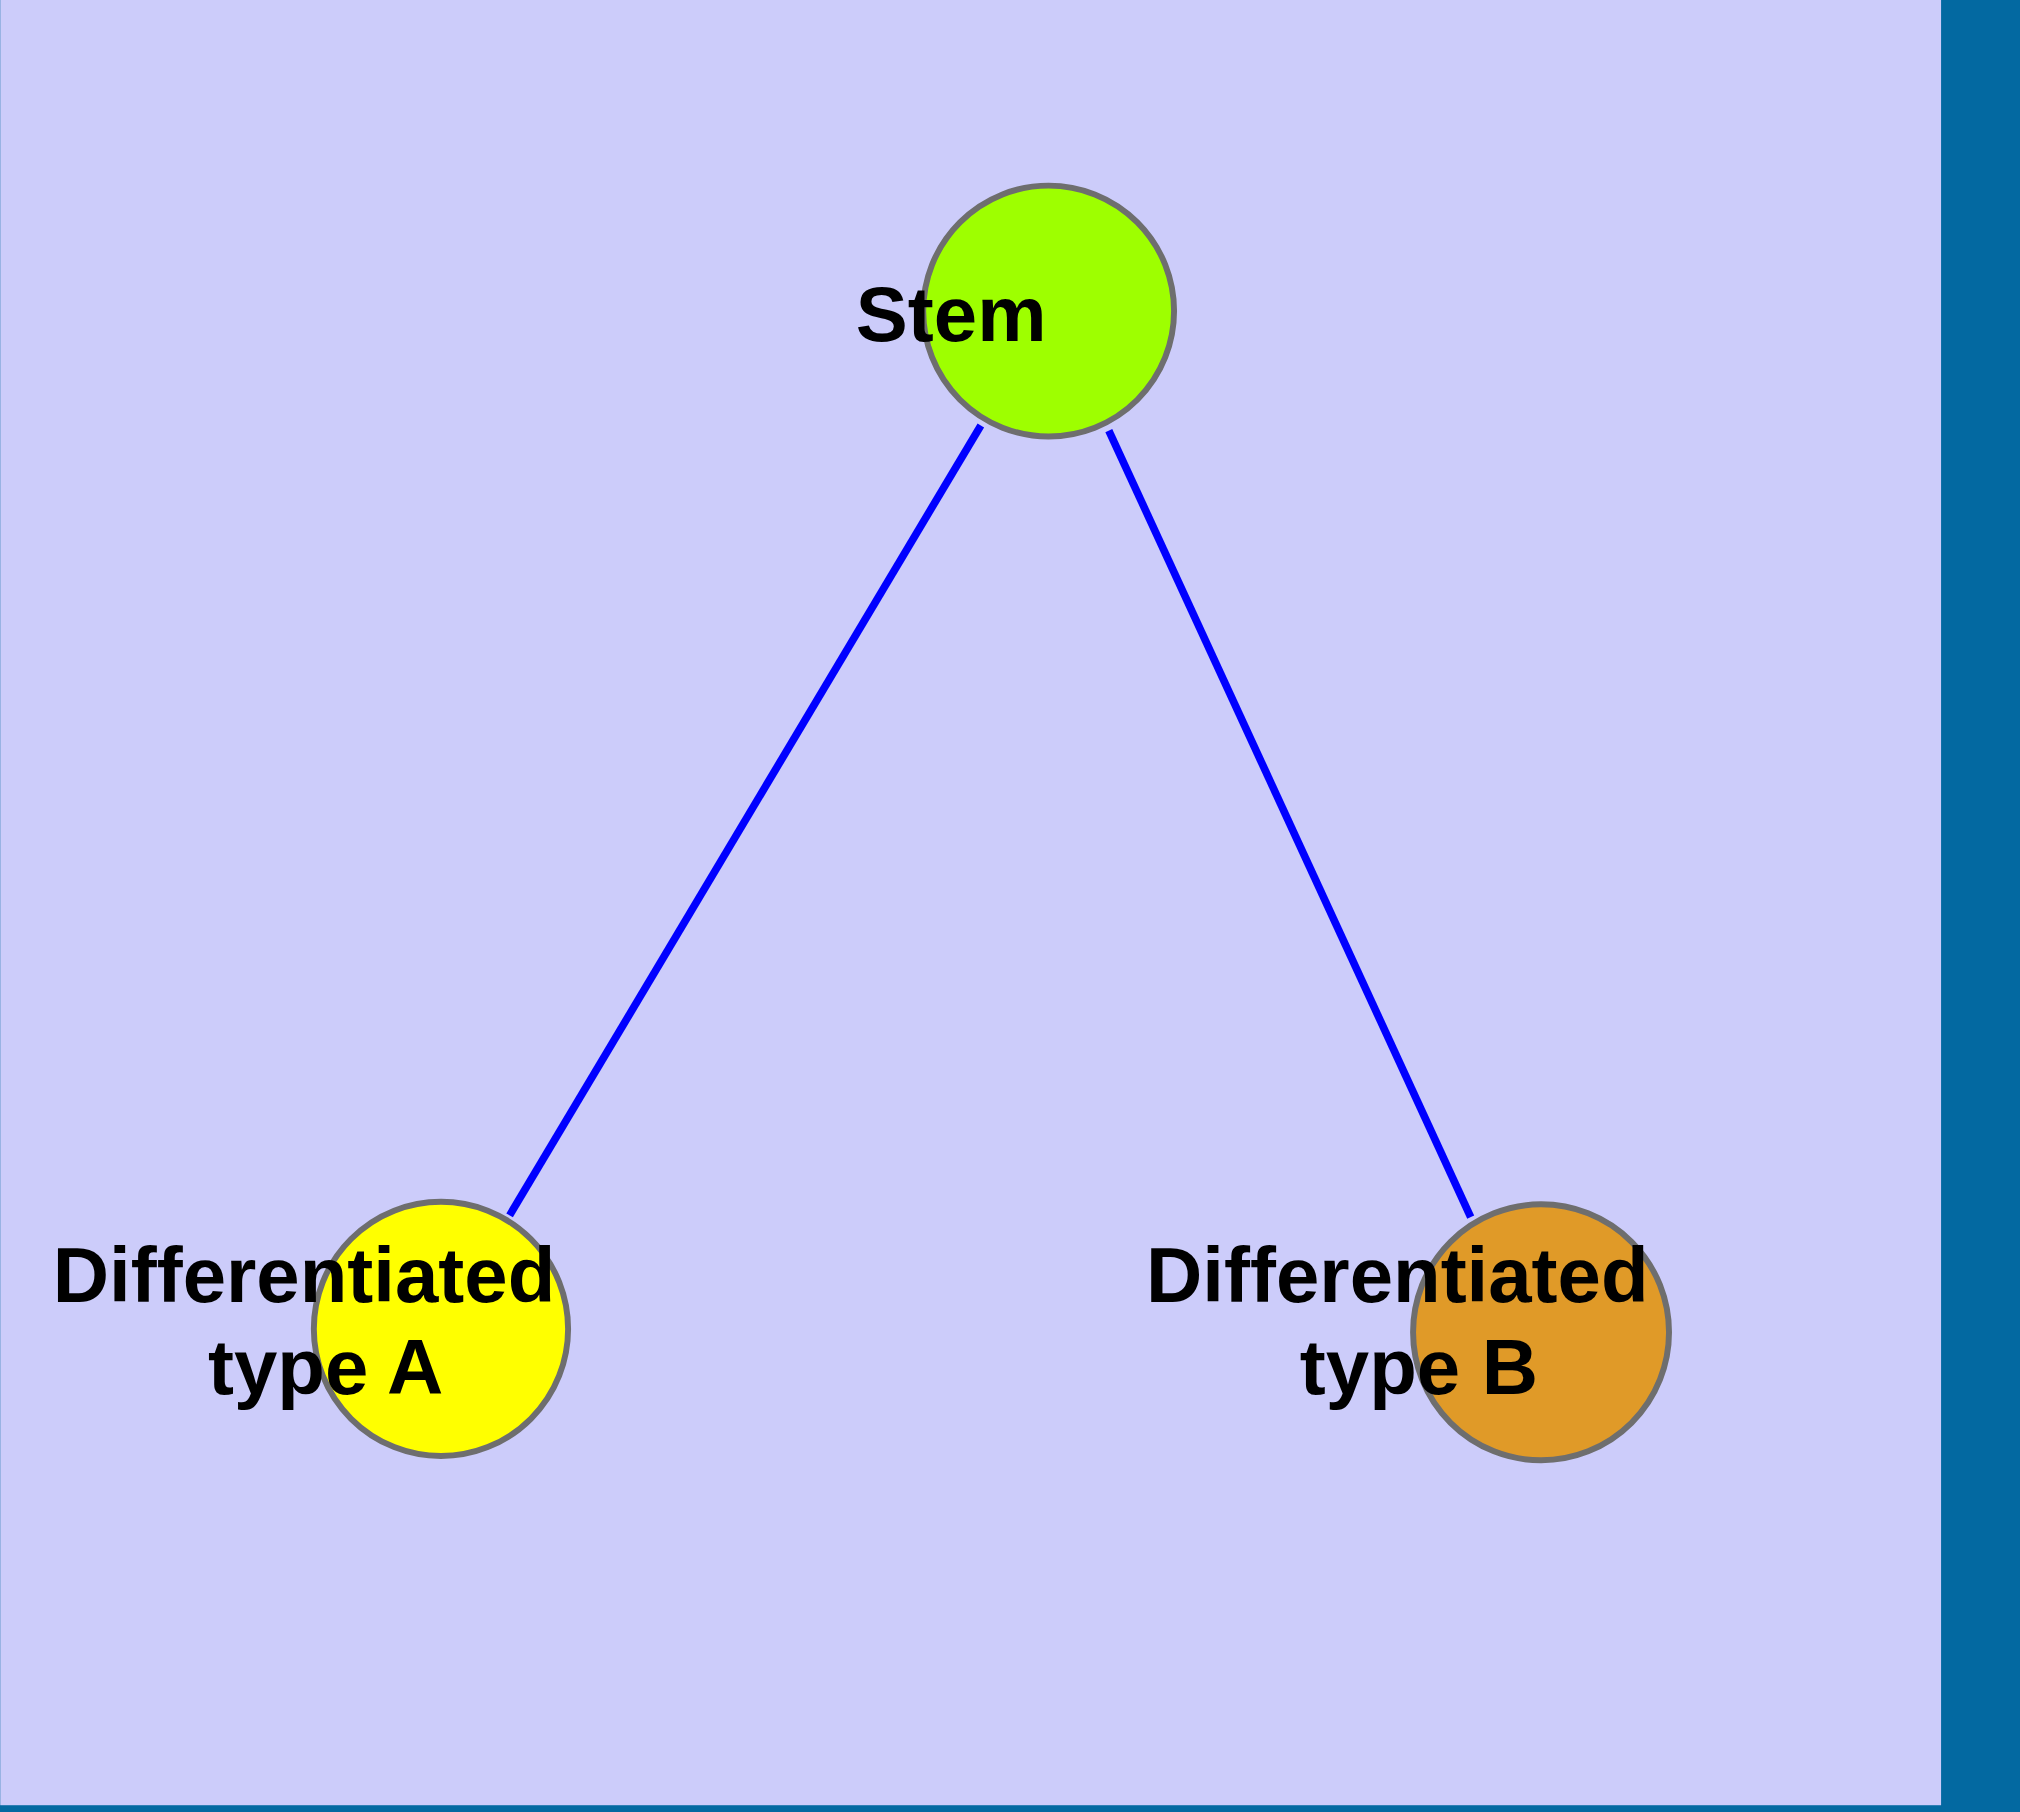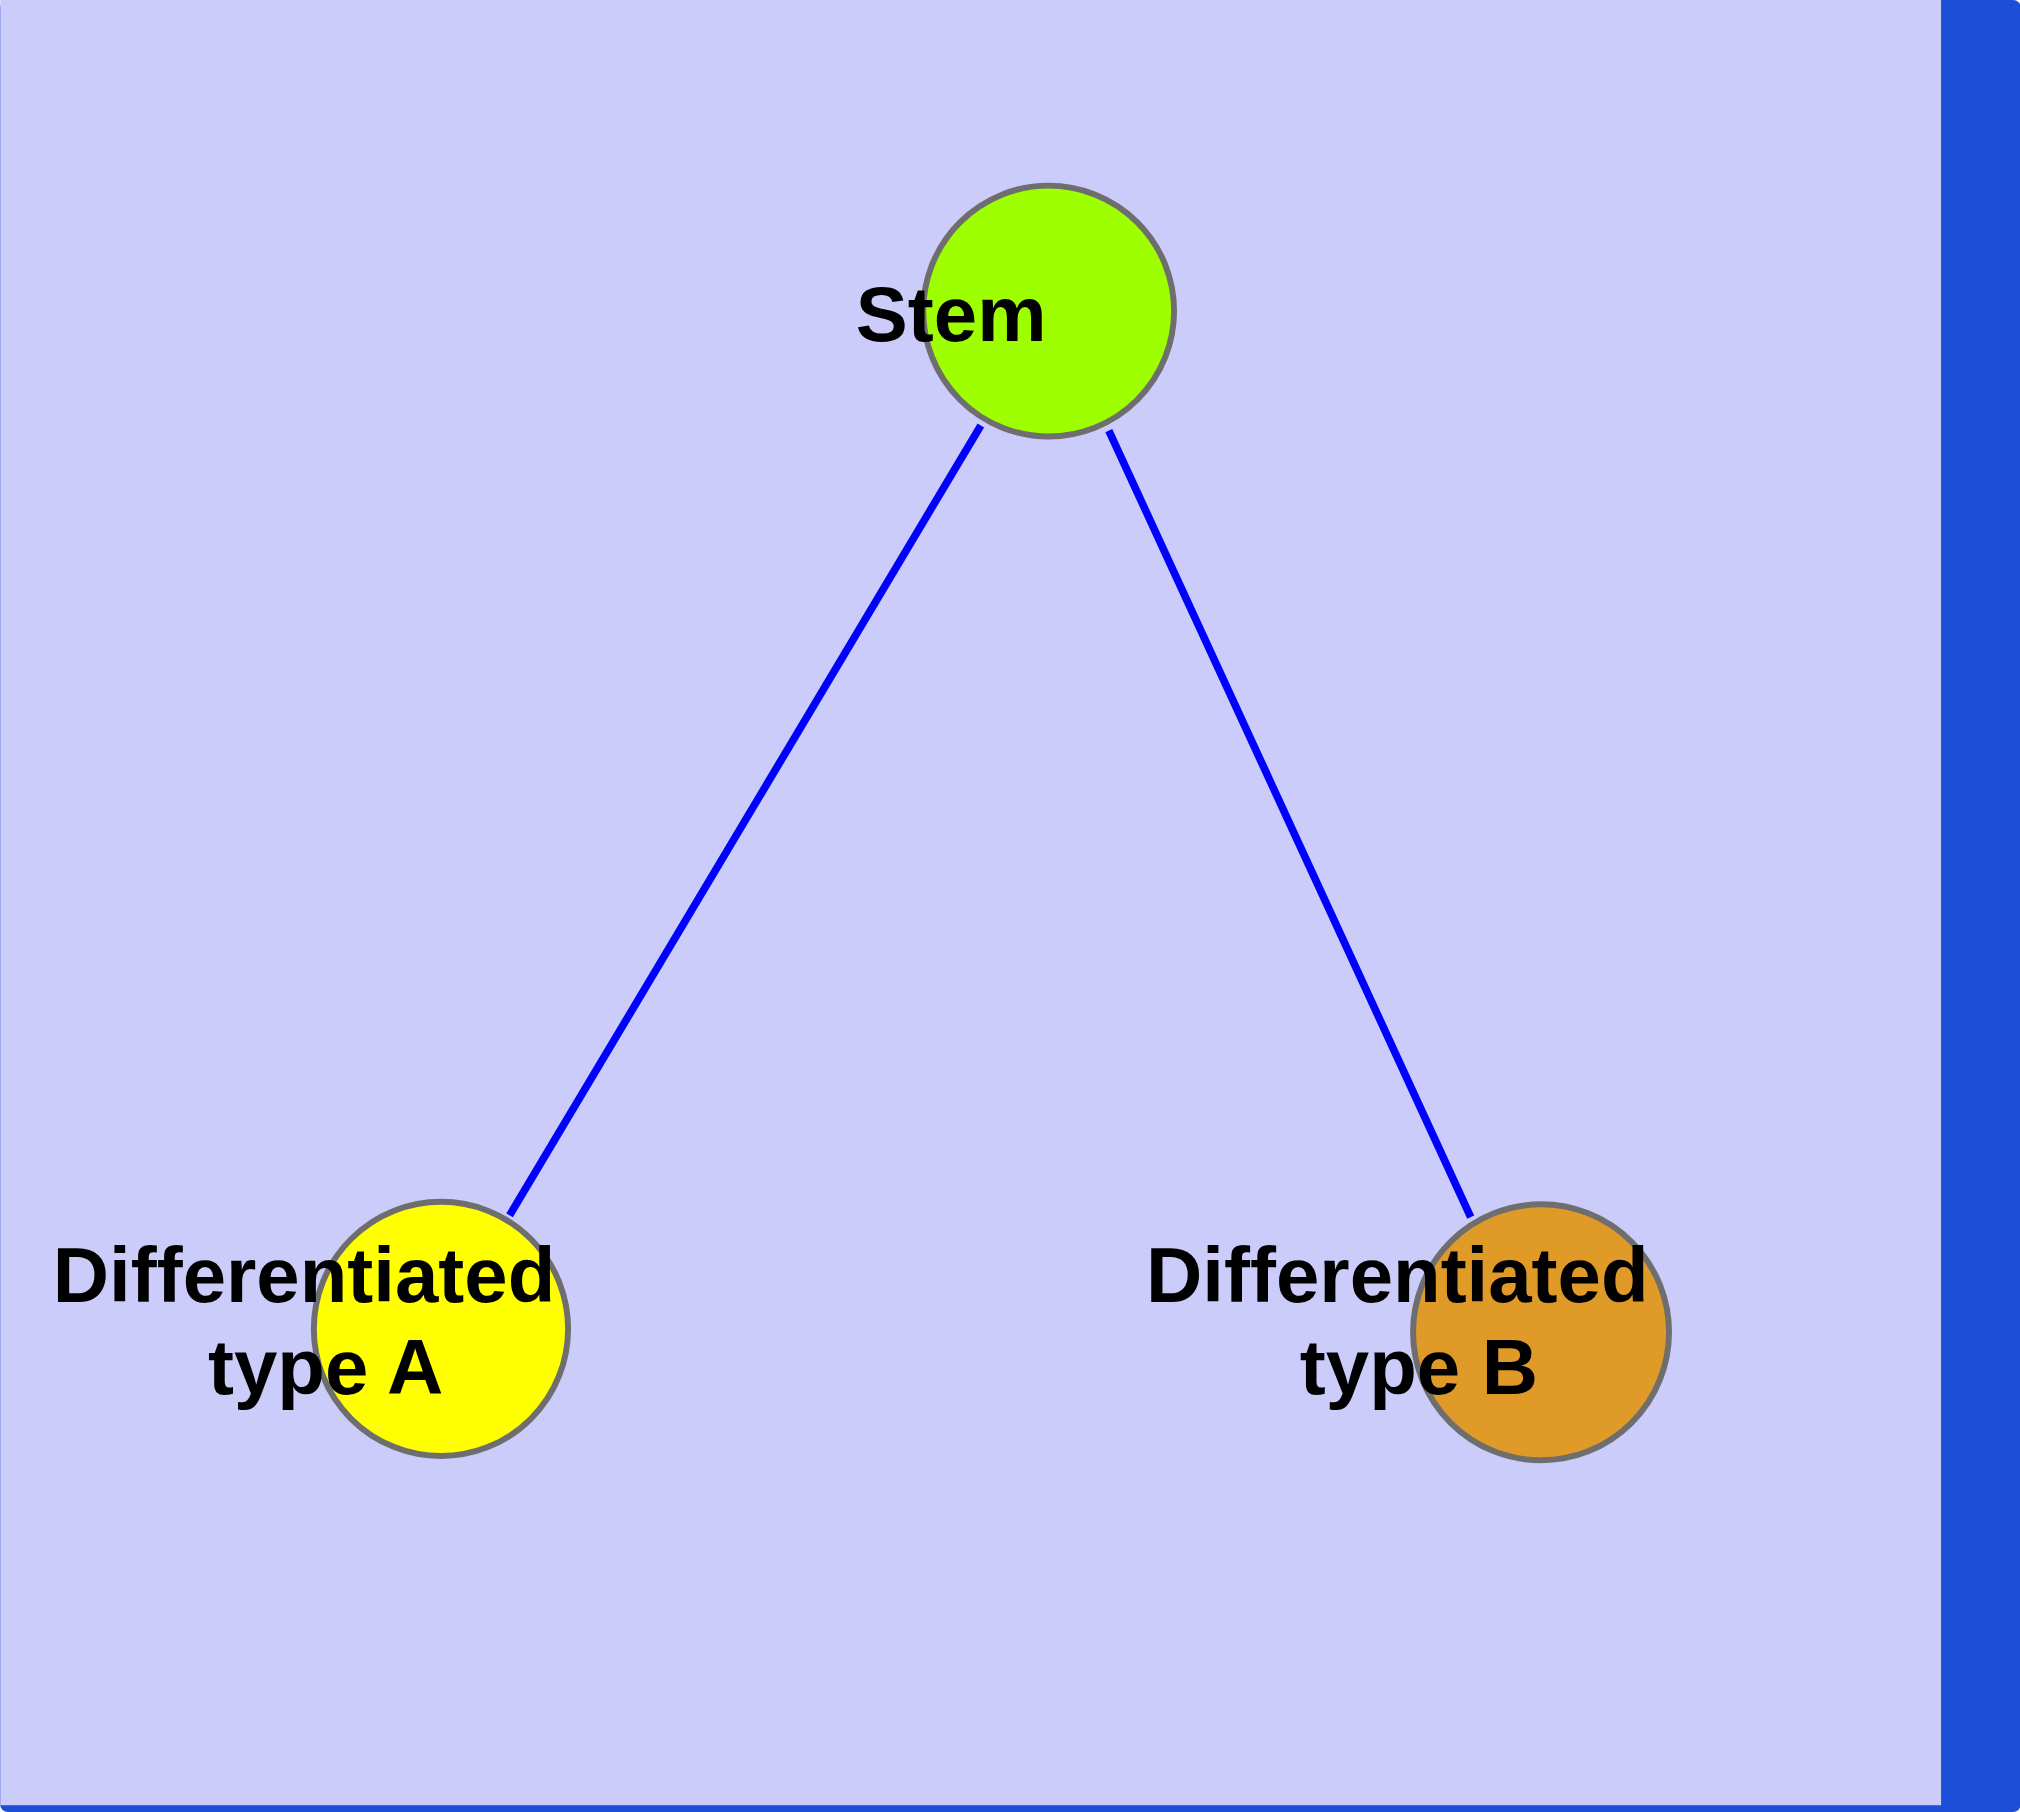--- a/index.html
+++ b/index.html
@@ -33,21 +33,21 @@
     font-weight: bold;
     fill: #000000;
     dominant-baseline: middle;
     text-anchor: middle;
     white-space: pre;
   }
 </style>
 </head>
 <body style="background: rgb(255, 255, 255);">
 
-<div id="graph-canvas" style="background: #1d4ed8; border-radius: 8px;">
+<div id="graph-canvas" style="background: #0369a1;">
   <svg id="graph-svg" viewBox="0 0 2384 2138">
 
     <rect id="plot-background" x="0" y="0" width="2290" height="2130" fill="#ccccfa"></rect>
 
     <g id="edges-layer">
       <line class="graph-edge" x1="1157" y1="502" x2="601" y2="1434" stroke="#0000ff" stroke-width="9" stroke-linecap="butt"></line>
       <line class="graph-edge" x1="1308" y1="508" x2="1735" y2="1436" stroke="#0000ff" stroke-width="9" stroke-linecap="butt"></line>
     </g>
 
     <g id="nodes-layer">

